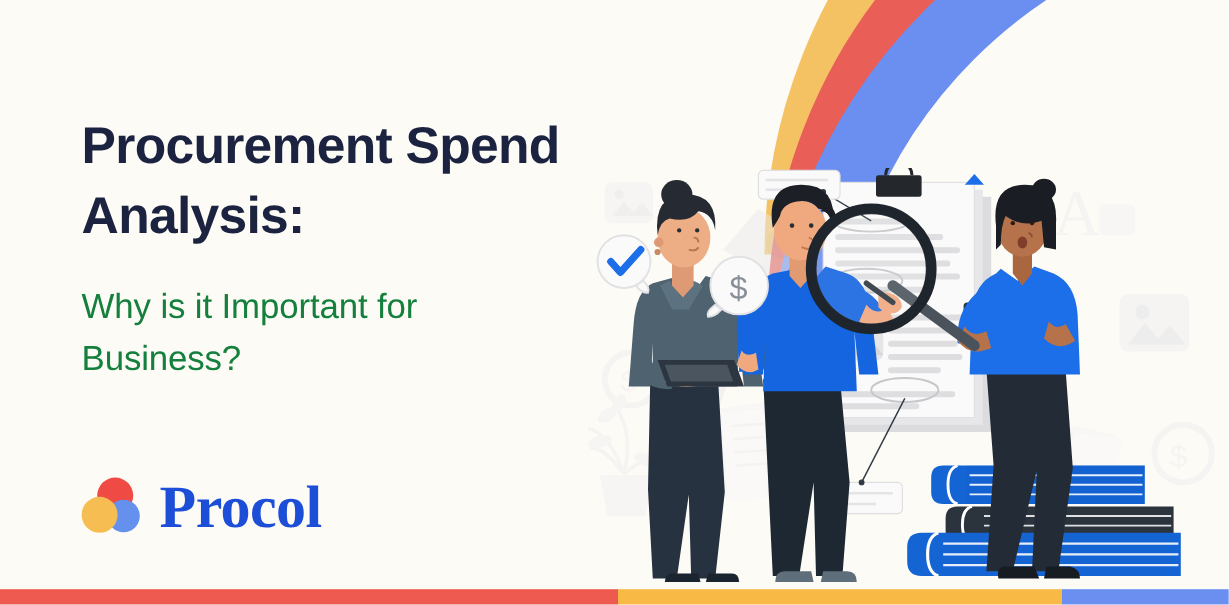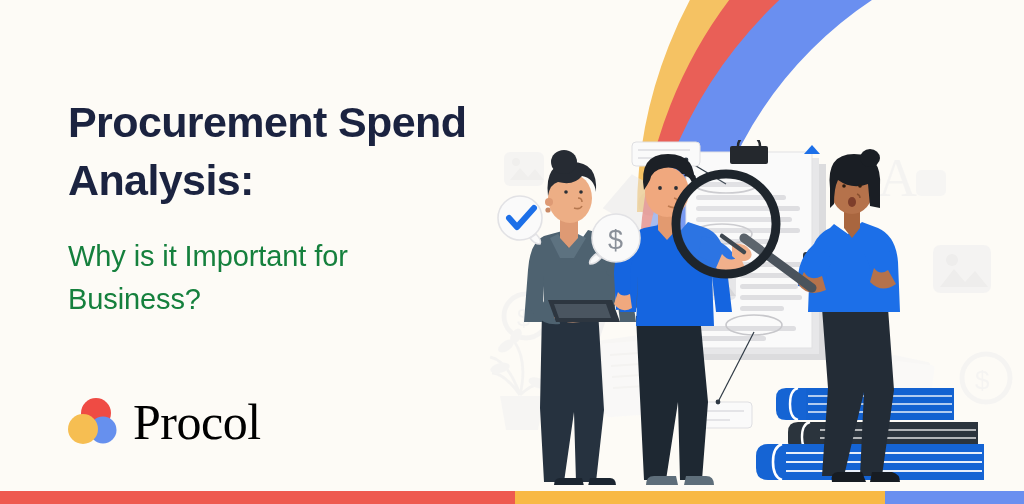--- a/index.html
+++ b/index.html
@@ -61,22 +61,22 @@
     left: 66px;
     top: 396px;
     display: flex;
     align-items: center;
     gap: 11px;
   }
   #logo-mark { width: 56px; height: 52px; display: block; }
   #logo-word {
     font-family: "Liberation Serif", serif;
     font-size: 50px;
-    font-weight: 400;
-    color: #000000;
+    font-weight: 700;
+    color: #1d4ed8;
     letter-spacing: -0.5px;
     line-height: 1;
   }
 
   
   #illustration {
     position: absolute;
     left: 486px;
     top: 140px;
     width: 540px;

